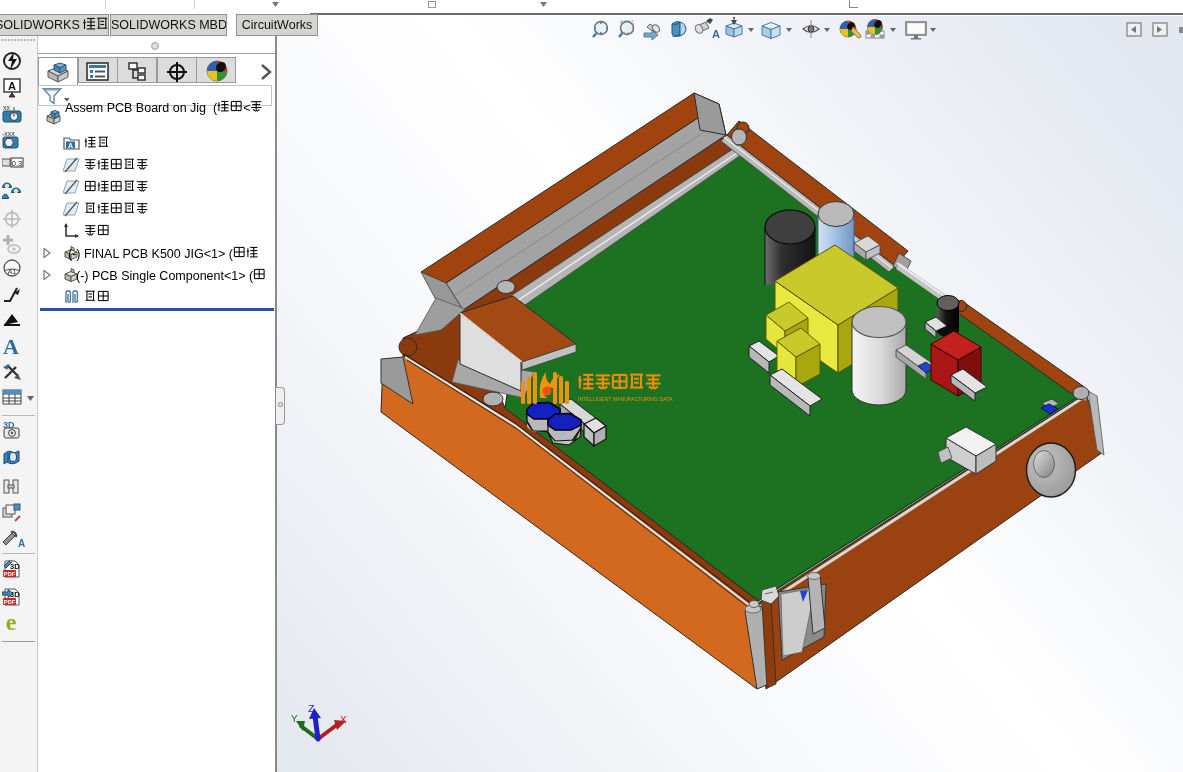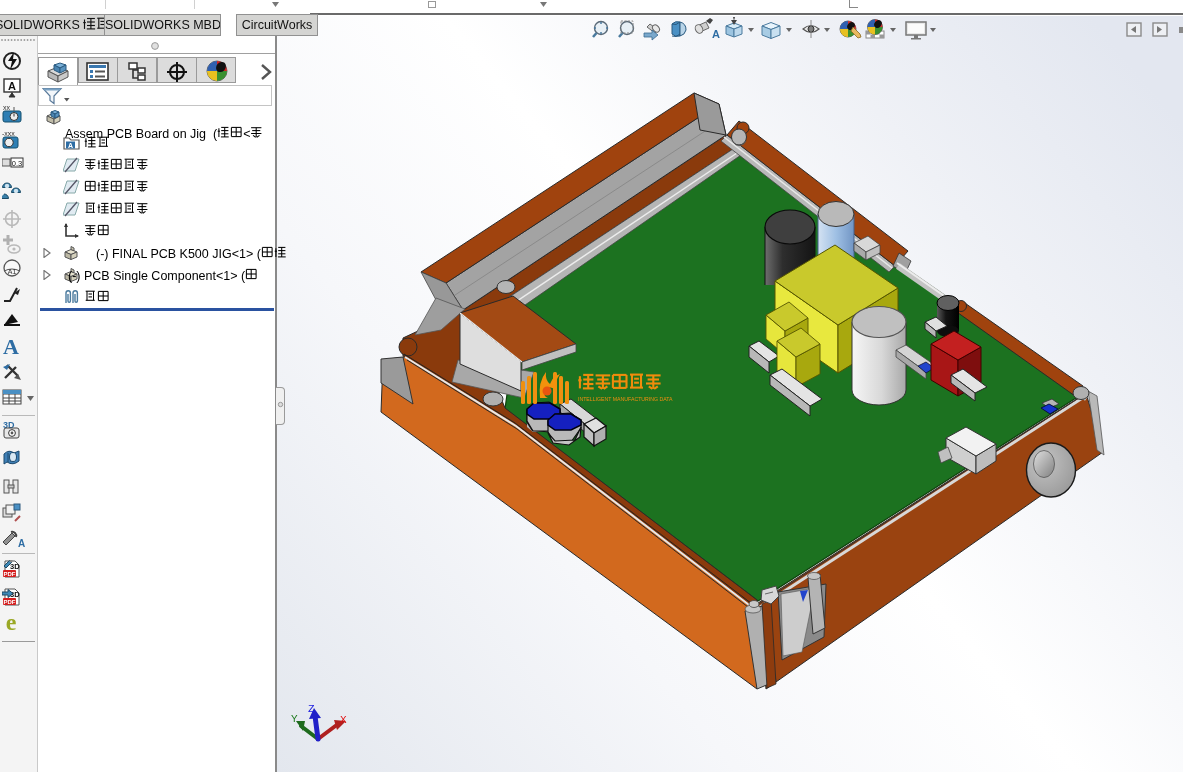--- a/index.html
+++ b/index.html
@@ -24,21 +24,21 @@
       <line x1="4.0" y1="9.5" x2="11.9" y2="9.5" stroke="#111" stroke-width="1.14"></line>
       <line x1="7.9" y1="2.5" x2="7.9" y2="12.9" stroke="#111" stroke-width="1.14"></line>
       <line x1="3.8" y1="12.9" x2="12.1" y2="12.9" stroke="#111" stroke-width="1.14"></line>
       <line x1="14.2" y1="2.2" x2="24.2" y2="2.2" stroke="#111" stroke-width="1.14"></line>
       <line x1="15.8" y1="2.2" x2="15.8" y2="12.2" stroke="#111" stroke-width="1.14"></line>
       <line x1="22.8" y1="2.2" x2="22.8" y2="12.2" stroke="#111" stroke-width="1.14"></line>
       <line x1="14.2" y1="12.2" x2="24.2" y2="12.2" stroke="#111" stroke-width="1.14"></line>
       <line x1="17.4" y1="5.4" x2="21.1" y2="5.4" stroke="#111" stroke-width="1.14"></line>
       <line x1="17.4" y1="8.5" x2="21.1" y2="8.5" stroke="#111" stroke-width="1.14"></line>
     </svg></div>
-<div class="tab" style="left:104px;width:117px">SOLIDWORKS MBD</div>
+<div class="tab" style="left:110px;width:117px">SOLIDWORKS MBD</div>
 <div class="tab" style="left:236px;width:82px">CircuitWorks</div>
 <div class="abs" style="left:0;top:36px;width:37px;height:736px;background:#f4f4f4"></div>
 <svg class="abs" style="left:0;top:38px" width="37" height="5">
     <circle cx="2.0" cy="2" r="0.9" fill="#9a9a9a"></circle>
     <circle cx="5.2" cy="2" r="0.9" fill="#9a9a9a"></circle>
     <circle cx="8.4" cy="2" r="0.9" fill="#9a9a9a"></circle>
     <circle cx="11.600000000000001" cy="2" r="0.9" fill="#9a9a9a"></circle>
     <circle cx="14.8" cy="2" r="0.9" fill="#9a9a9a"></circle>
     <circle cx="18.0" cy="2" r="0.9" fill="#9a9a9a"></circle>
     <circle cx="21.200000000000003" cy="2" r="0.9" fill="#9a9a9a"></circle>
@@ -221,21 +221,21 @@
     <path d="M22 11 l5.5 0 -2.75 3.5 Z" fill="#555"></path>
   </svg>
 <svg class="abs" style="left:45px;top:108px" width="17" height="17">
     <path d="M2 8 L9 5 L15 8 L9 11 Z" fill="#e8e4d0" stroke="#555"></path>
     <path d="M2 8 L2 13 L9 16 L9 11 Z" fill="#c0bca8" stroke="#555"></path>
     <path d="M9 11 L9 16 L15 13 L15 8 Z" fill="#d4d0bc" stroke="#555"></path>
     <path d="M6 4 L10 2.5 L14 4 L10 6 Z" fill="#7ab0d8" stroke="#2a5a80"></path>
     <path d="M6 4 L6 8 L10 10 L10 6 Z" fill="#4a84b0" stroke="#2a5a80"></path>
     <path d="M10 6 L14 4 L14 8 L10 10 Z" fill="#5a94c0" stroke="#2a5a80"></path>
   </svg>
-<div class="row" style="left:65px;top:125px">Assem PCB Board on Jig&nbsp; (<svg style="vertical-align:-2px" width="26" height="15">
+<div class="row" style="left:65px;top:99px">Assem PCB Board on Jig&nbsp; (<svg style="vertical-align:-2px" width="26" height="15">
       <line x1="1.9" y1="3.3" x2="1.9" y2="11.9" stroke="#000" stroke-width="1.05"></line>
       <line x1="0.7" y1="6.2" x2="3.0" y2="6.2" stroke="#000" stroke-width="1.05"></line>
       <line x1="4.2" y1="2.4" x2="11.4" y2="2.4" stroke="#000" stroke-width="1.05"></line>
       <line x1="4.2" y1="5.6" x2="11.4" y2="5.6" stroke="#000" stroke-width="1.05"></line>
       <line x1="4.2" y1="8.8" x2="11.4" y2="8.8" stroke="#000" stroke-width="1.05"></line>
       <line x1="7.7" y1="2.4" x2="7.7" y2="11.9" stroke="#000" stroke-width="1.05"></line>
       <line x1="3.9" y1="11.9" x2="11.7" y2="11.9" stroke="#000" stroke-width="1.05"></line>
       <line x1="14.4" y1="2.4" x2="24.1" y2="2.4" stroke="#000" stroke-width="1.05"></line>
       <line x1="14.4" y1="2.4" x2="14.4" y2="11.6" stroke="#000" stroke-width="1.05"></line>
       <line x1="24.1" y1="2.4" x2="24.1" y2="11.6" stroke="#000" stroke-width="1.05"></line>
@@ -402,21 +402,21 @@
     </svg></div>
 <svg class="abs" style="left:43px;top:248px" width="8" height="10">
     <path d="M1 0.5 L7 5 L1 9.5 Z" fill="none" stroke="#777" stroke-width="1.2"></path>
   </svg>
 <svg class="abs" style="left:63px;top:245px" width="17" height="16">
     <path d="M2 7 L8 4.5 L14 7 L8 9.5 Z" fill="#e8e4d0" stroke="#555"></path>
     <path d="M2 7 L2 12 L8 14.5 L8 9.5 Z" fill="#bcb8a4" stroke="#555"></path>
     <path d="M8 9.5 L8 14.5 L14 12 L14 7 Z" fill="#d4d0bc" stroke="#555"></path>
     <path d="M8 4.5 L8 1.5 L11 3 L11 5.8 Z" fill="#c8c4b0" stroke="#555"></path>
   </svg>
-<div class="row" style="left:96px;top:245px">(-) FINAL PCB K500 JIG&lt;1&gt; (<svg style="vertical-align:-2px" width="26" height="15">
+<div class="row" style="left:68px;top:245px">(-) FINAL PCB K500 JIG&lt;1&gt; (<svg style="vertical-align:-2px" width="26" height="15">
       <line x1="1.4" y1="2.4" x2="11.1" y2="2.4" stroke="#000" stroke-width="1.05"></line>
       <line x1="1.4" y1="2.4" x2="1.4" y2="11.6" stroke="#000" stroke-width="1.05"></line>
       <line x1="11.1" y1="2.4" x2="11.1" y2="11.6" stroke="#000" stroke-width="1.05"></line>
       <line x1="1.4" y1="11.6" x2="11.1" y2="11.6" stroke="#000" stroke-width="1.05"></line>
       <line x1="1.4" y1="7.0" x2="11.1" y2="7.0" stroke="#000" stroke-width="1.05"></line>
       <line x1="6.2" y1="2.4" x2="6.2" y2="11.6" stroke="#000" stroke-width="1.05"></line>
       <line x1="14.9" y1="3.3" x2="14.9" y2="11.9" stroke="#000" stroke-width="1.05"></line>
       <line x1="13.7" y1="6.2" x2="16.0" y2="6.2" stroke="#000" stroke-width="1.05"></line>
       <line x1="17.2" y1="2.4" x2="24.4" y2="2.4" stroke="#000" stroke-width="1.05"></line>
       <line x1="17.2" y1="5.6" x2="24.4" y2="5.6" stroke="#000" stroke-width="1.05"></line>
@@ -426,21 +426,21 @@
     </svg></div>
 <svg class="abs" style="left:43px;top:270px" width="8" height="10">
     <path d="M1 0.5 L7 5 L1 9.5 Z" fill="none" stroke="#777" stroke-width="1.2"></path>
   </svg>
 <svg class="abs" style="left:63px;top:267px" width="17" height="16">
     <path d="M2 7 L8 4.5 L14 7 L8 9.5 Z" fill="#e8e4d0" stroke="#555"></path>
     <path d="M2 7 L2 12 L8 14.5 L8 9.5 Z" fill="#bcb8a4" stroke="#555"></path>
     <path d="M8 9.5 L8 14.5 L14 12 L14 7 Z" fill="#d4d0bc" stroke="#555"></path>
     <path d="M8 4.5 L8 1.5 L11 3 L11 5.8 Z" fill="#c8c4b0" stroke="#555"></path>
   </svg>
-<div class="row" style="left:68px;top:267px">(-) PCB Single Component&lt;1&gt; (<svg style="vertical-align:-2px" width="13" height="15">
+<div class="row" style="left:76px;top:267px">(-) PCB Single Component&lt;1&gt; (<svg style="vertical-align:-2px" width="13" height="15">
       <line x1="1.4" y1="2.4" x2="11.1" y2="2.4" stroke="#000" stroke-width="1.05"></line>
       <line x1="1.4" y1="2.4" x2="1.4" y2="11.6" stroke="#000" stroke-width="1.05"></line>
       <line x1="11.1" y1="2.4" x2="11.1" y2="11.6" stroke="#000" stroke-width="1.05"></line>
       <line x1="1.4" y1="11.6" x2="11.1" y2="11.6" stroke="#000" stroke-width="1.05"></line>
       <line x1="1.4" y1="7.0" x2="11.1" y2="7.0" stroke="#000" stroke-width="1.05"></line>
       <line x1="6.2" y1="2.4" x2="6.2" y2="11.6" stroke="#000" stroke-width="1.05"></line>
     </svg></div>
 <svg class="abs" style="left:63px;top:289px" width="18" height="16">
     <path d="M3 14 V4 a2.2 2.2 0 0 1 4.4 0 V12 a1.2 1.2 0 0 1 -2.4 0 V5" fill="none" stroke="#4a7a9e" stroke-width="1.4"></path>
     <path d="M10 14 V4 a2.2 2.2 0 0 1 4.4 0 V12 a1.2 1.2 0 0 1 -2.4 0 V5" fill="none" stroke="#4a7a9e" stroke-width="1.4"></path>

